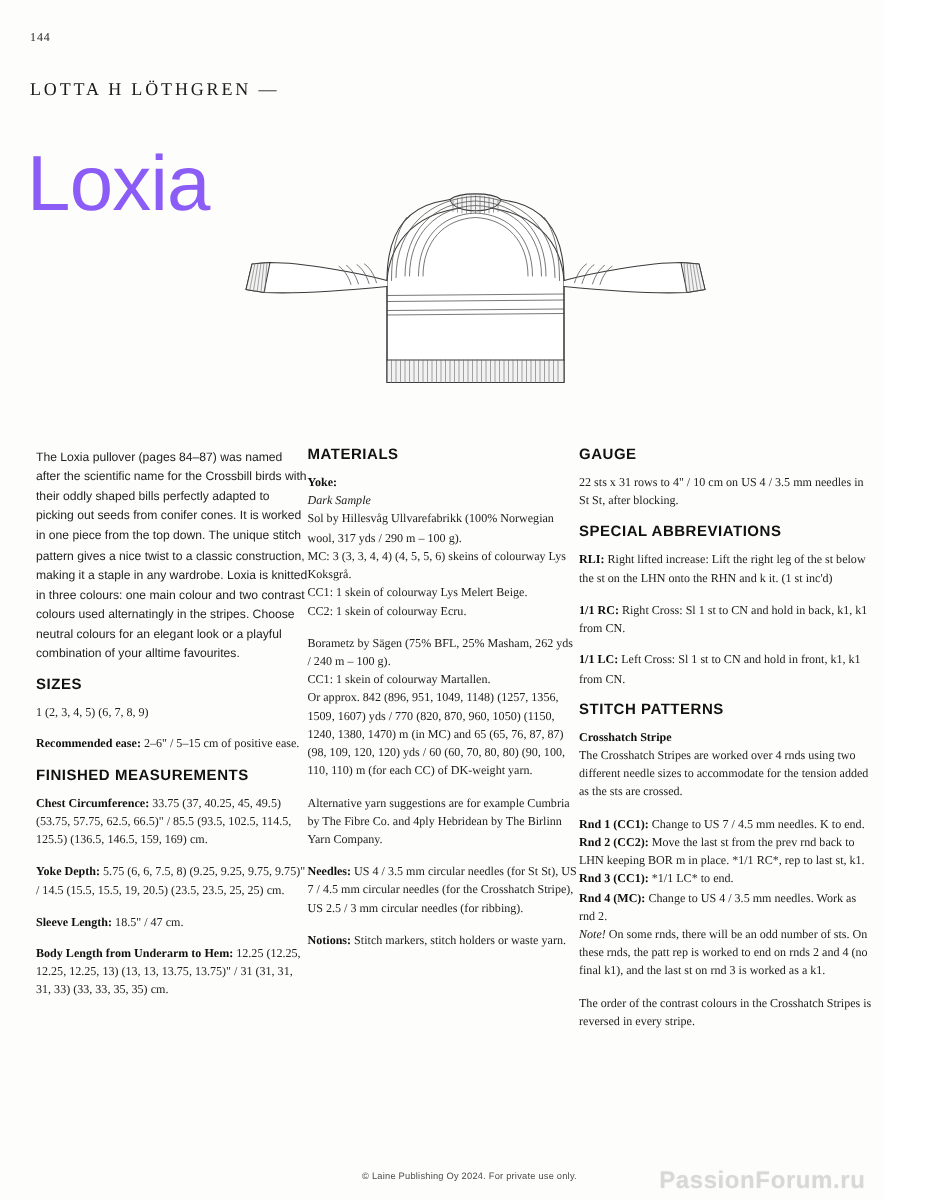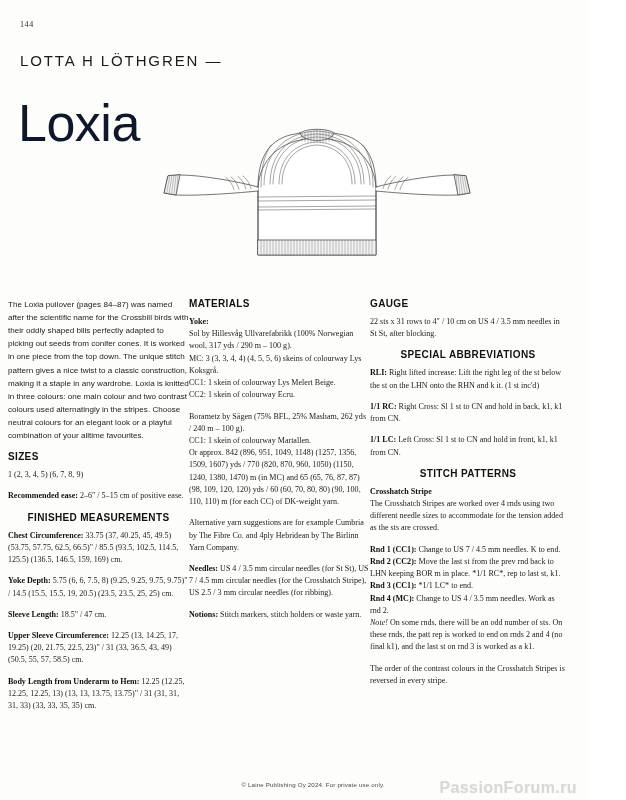--- a/index.html
+++ b/index.html
@@ -27,52 +27,52 @@
     top: 20px;
     font-family: "Liberation Serif", serif;
     font-size: 8px;
     letter-spacing: 0.6px;
     color: #2a2a2a;
   }
   .byline {
     position: absolute;
     left: 20px;
     top: 52px;
-    font-family: Liberation Sans, sans-serif;
-    font-size: 15px;
+    font-family: Liberation Serif, serif;
+    font-size: 12px;
     letter-spacing: 1.9px;
     color: #1b1b1b;
     white-space: nowrap;
   }
   .title {
     position: absolute;
     left: 18px;
     top: 62px;
     font-family: "Liberation Sans", sans-serif;
     font-size: 52px;
     font-weight: 400;
     letter-spacing: -0.5px;
-    color: #0f172a;
+    color: #8b5cf6;
     line-height: 1;
   }
 
   
   .illustration {
     position: absolute;
     left: 140px;
     top: 125px;
     width: 360px;
     height: 165px;
   }
   .illustration svg { display: block; }
 
   
   .cols {
     position: absolute;
-    left: 8px;
+    left: 24px;
     top: 298px;
     width: 588px;
     display: flex;
     gap: 0;
   }
   .col { width: 181px; }
   .col.wide { width: 196px; }
 
   h2.sec {
     font-family: "Liberation Sans", sans-serif;
@@ -90,21 +90,21 @@
     color: #222;
     text-align: left;
   }
   .col p.sans {
     font-family: "Liberation Sans", sans-serif;
     font-size: 8.1px;
     line-height: 1.62;
   }
   .col p.nogap { margin-bottom: 0; }
   .sp-l { margin-top: 14px; }
-  .sp-m { margin-top: 11px; text-align: center; }
+  .sp-m { margin-top: 11px; }
   b, .b { font-weight: bold; color: #101010; }
   i, .i { font-style: italic; }
 
   
   .footer {
     position: absolute;
     left: 0;
     top: 781px;
     width: 626px;
     text-align: center;
@@ -266,27 +266,27 @@
       <p class="sans">The Loxia pullover (pages 84–87) was named after the scientific name for the Crossbill birds with their oddly shaped bills perfectly adapted to picking out seeds from conifer cones. It is worked in one piece from the top down. The unique stitch pattern gives a nice twist to a classic construction, making it a staple in any wardrobe. Loxia is knitted in three colours: one main colour and two contrast colours used alternatingly in the stripes. Choose neutral colours for an elegant look or a playful combination of your alltime favourites.</p>
 
       <h2 class="sec sp-l">SIZES</h2>
       <p>1 (2, 3, 4, 5) (6, 7, 8, 9)</p>
       <p><b>Recommended ease:</b><span> 2–6" / 5–15 cm of positive ease.</span></p>
 
       <h2 class="sec sp-m">FINISHED MEASUREMENTS</h2>
       <p><b>Chest Circumference:</b><span> 33.75 (37, 40.25, 45, 49.5) (53.75, 57.75, 62.5, 66.5)" / 85.5 (93.5, 102.5, 114.5, 125.5) (136.5, 146.5, 159, 169) cm.</span></p>
       <p><b>Yoke Depth:</b><span> 5.75 (6, 6, 7.5, 8) (9.25, 9.25, 9.75, 9.75)" / 14.5 (15.5, 15.5, 19, 20.5) (23.5, 23.5, 25, 25) cm.</span></p>
       <p><b>Sleeve Length:</b><span> 18.5" / 47 cm.</span></p>
-      <p><b>Upper Sleeve Circumference:</b><span> 12.25 (13, 14.25, 17, 19.25) (20, 21.75, 22.5, 23)" / 31 (33, 36.5, 43, 49) (50.5, 55, 57, 58.5) cm.</span></p>
       <p><b>Body Length from Underarm to Hem:</b><span> 12.25 (12.25, 12.25, 12.25, 13) (13, 13, 13.75, 13.75)" / 31 (31, 31, 31, 33) (33, 33, 35, 35) cm.</span></p>
     </div>
 
     <div class="col">
       <h2 class="sec">MATERIALS</h2>
       <p class="nogap"><b>Yoke:</b></p>
+      <p class="nogap"><i>Dark Sample</i></p>
       <p class="nogap">Sol by Hillesvåg Ullvarefabrikk (100% Norwegian wool, 317 yds / 290 m – 100 g).</p>
       <p class="nogap">MC: 3 (3, 3, 4, 4) (4, 5, 5, 6) skeins of colourway Lys Koksgrå.</p>
       <p class="nogap">CC1: 1 skein of colourway Lys Melert Beige.</p>
       <p>CC2: 1 skein of colourway Ecru.</p>
 
       <p class="nogap">Borametz by Sägen (75% BFL, 25% Masham, 262 yds / 240 m – 100 g).</p>
       <p class="nogap">CC1: 1 skein of colourway Martallen.</p>
 
       <p class="sp-m">Or approx. 842 (896, 951, 1049, 1148) (1257, 1356, 1509, 1607) yds / 770 (820, 870, 960, 1050) (1150, 1240, 1380, 1470) m (in MC) and 65 (65, 76, 87, 87) (98, 109, 120, 120) yds / 60 (60, 70, 80, 80) (90, 100, 110, 110) m (for each CC) of DK-weight yarn.</p>
       <p class="sp-m">Alternative yarn suggestions are for example Cumbria by The Fibre Co. and 4ply Hebridean by The Birlinn Yarn Company.</p>

